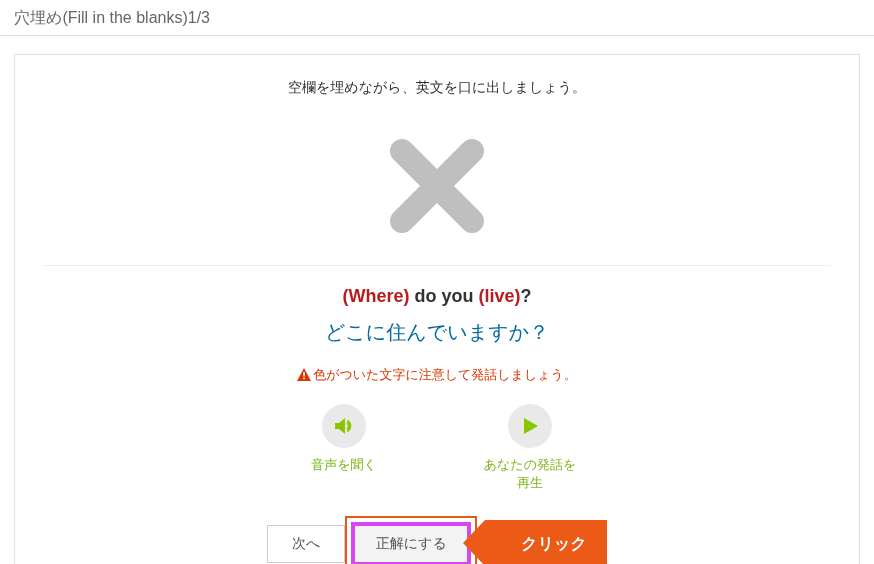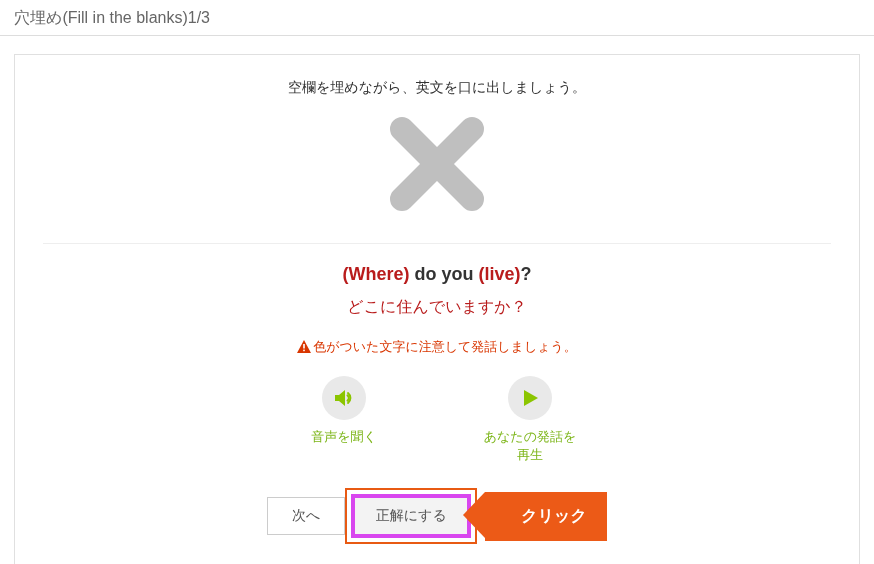--- a/index.html
+++ b/index.html
@@ -18,41 +18,41 @@
     }
     .card {
       margin: 18px 14px 0;
       border: 1px solid #e0e0e0;
       padding: 24px 28px 20px;
       text-align: center;
     }
     .instruction {
       font-size: 14px;
       color: #333;
-      margin-bottom: 12px;
+      margin-bottom: 34px;
     }
     .big-x {
       display: inline-block;
       margin: 0 auto 10px;
     }
     .divider {
       border: none;
       border-top: 1px solid #eee;
       margin: 10px 0 20px;
     }
     .sentence {
       font-size: 18px;
       font-weight: bold;
       margin-bottom: 12px;
     }
     .sentence .red { color: #b91c1c; }
     .sentence .black { color: #333; text-align: center; }
     .translation {
-      font-size: 16px;
-      color: #b91c1c;
+      font-size: 20px;
+      color: #0369a1;
       margin-bottom: 20px;
     }
     .warning-line {
       color: #d93600;
       font-size: 13px;
       margin-bottom: 20px;
     }
     .warning-line .warn-triangle {
       display: inline-block;
       vertical-align: middle;

